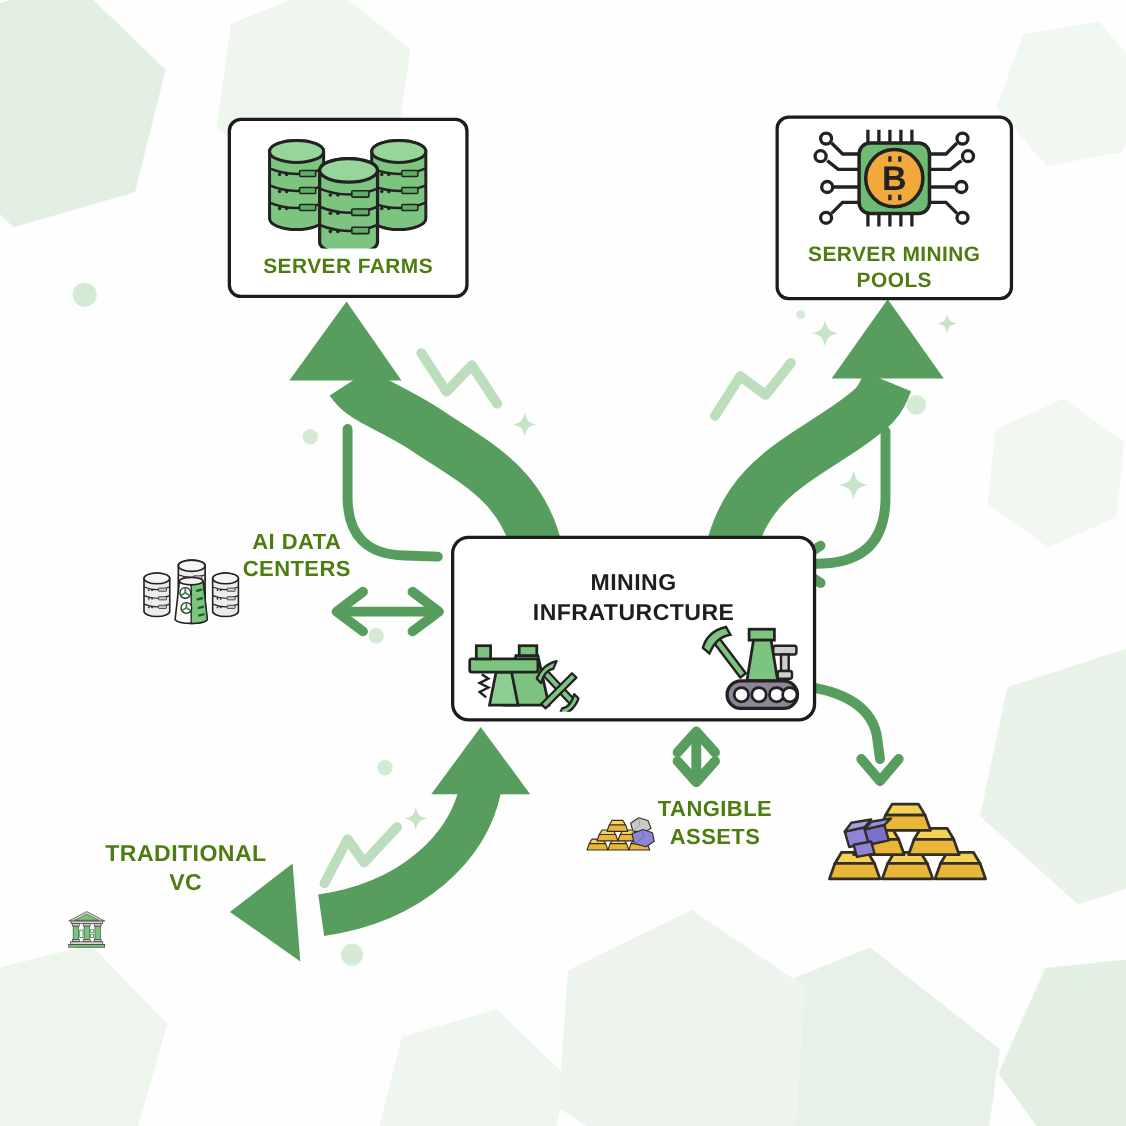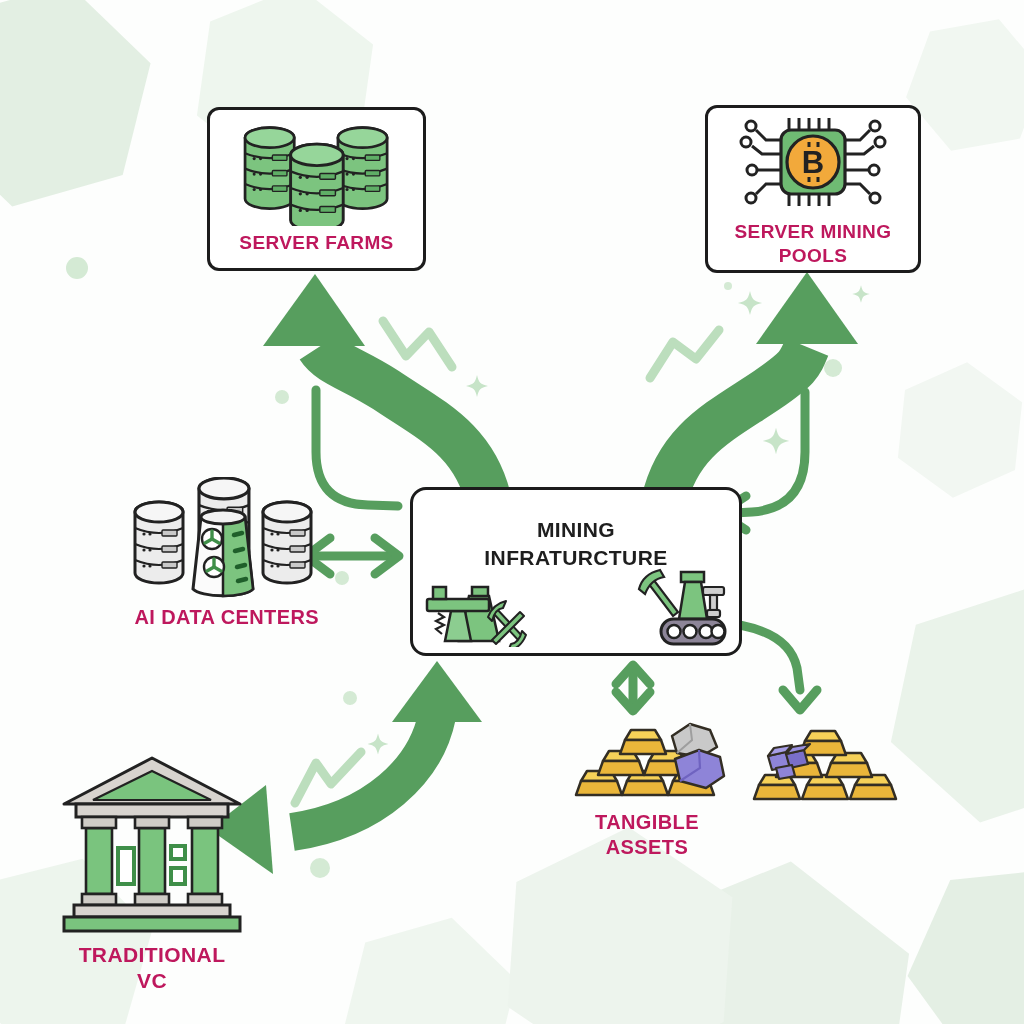--- a/index.html
+++ b/index.html
@@ -5,25 +5,25 @@
   html,body{margin:0;padding:0;background:#fff;}
   #canvas{position:relative;width:1024px;height:1024px;overflow:hidden;
           background:#fdfefd;font-family:"Liberation Sans",sans-serif;}
   svg{display:block;}
   .layer{position:absolute;left:0;top:0;width:1024px;height:1024px;}
   .node-box{position:absolute;background:#fff;border:3px solid #1c1c1c;
             display:flex;flex-direction:column;align-items:center;justify-content:center;
             z-index:3;}
   .rad10{border-radius:12px;}
   .rad16{border-radius:16px;}
-  .node-label{font-weight:700;color:#be185d;text-align:center;letter-spacing:.4px;line-height:1.25;}
+  .node-label{font-weight:700;color:#4d7c0f;text-align:center;letter-spacing:.4px;line-height:1.25;}
   .fs19{font-size:19px;}
   .fs20{font-size:20px;}
   .fs21{font-size:21px;}
-  .free-node{position:absolute;display:flex;flex-direction:column;align-items:flex-end;z-index:3;}
+  .free-node{position:absolute;display:flex;flex-direction:row;align-items:flex-start;z-index:3;}
   .center-title{position:absolute;top:26px;left:0;right:0;margin:0 auto;max-width:215px;
                 font-weight:700;font-size:21px;color:#1e1e1e;text-align:center;
                 letter-spacing:.4px;line-height:1.35;}
   .icon-bl{position:absolute;left:12px;bottom:6px;}
   .icon-br{position:absolute;right:8px;bottom:4px;}
 </style>
 </head>
 <body>
 
 <div id="canvas">
@@ -277,21 +277,21 @@
           <line x1="107" y1="58" x2="115" y2="56"></line>
             <line x1="108" y1="74" x2="116" y2="72"></line>
           <line x1="110" y1="90" x2="118" y2="88"></line>
             <line x1="111" y1="104" x2="119" y2="102"></line>
         </g>
       </g>
     </svg>
     <div class="node-label fs20" style="margin-top:4px;">AI DATA CENTERS</div>
   </div>
 
-  <div class="free-node" style="left:562px;top:714px;width:170px;">
+  <div class="free-node" style="left:532px;top:714px;width:170px;">
     <svg width="160" height="86" viewBox="0 0 160 86">
       <defs>
         <g id="ingot">
           <polygon points="5,11 41,11 35,1 11,1" fill="#f6d158" stroke="#332e24" stroke-width="2.5" stroke-linejoin="round"></polygon>
           <polygon points="5,11 41,11 46,25 0,25" fill="#eab63a" stroke="#332e24" stroke-width="2.5" stroke-linejoin="round"></polygon>
         </g>
       </defs>
       <use href="#ingot" transform="translate(4,56)"></use>
         <use href="#ingot" transform="translate(50,56)"></use>
       <use href="#ingot" transform="translate(96,56)"></use>

